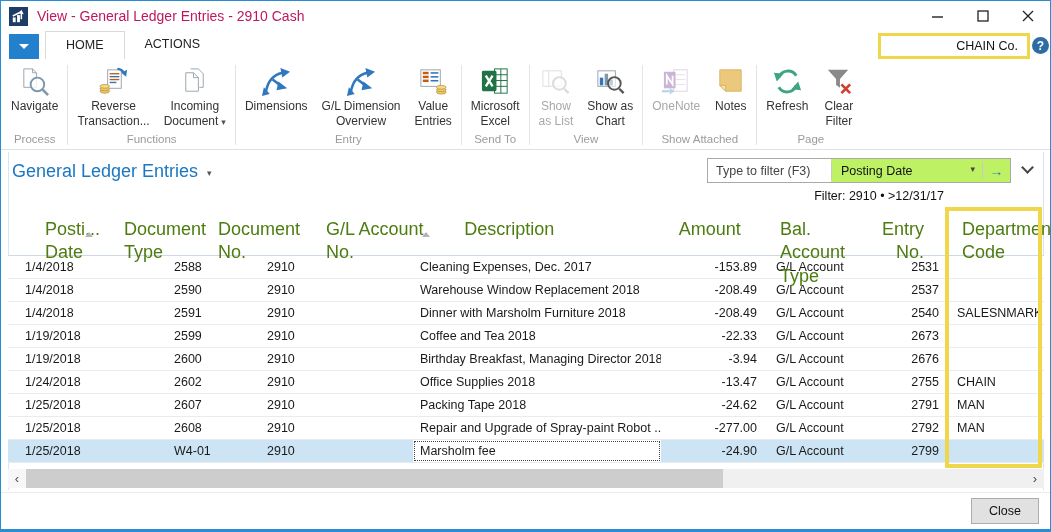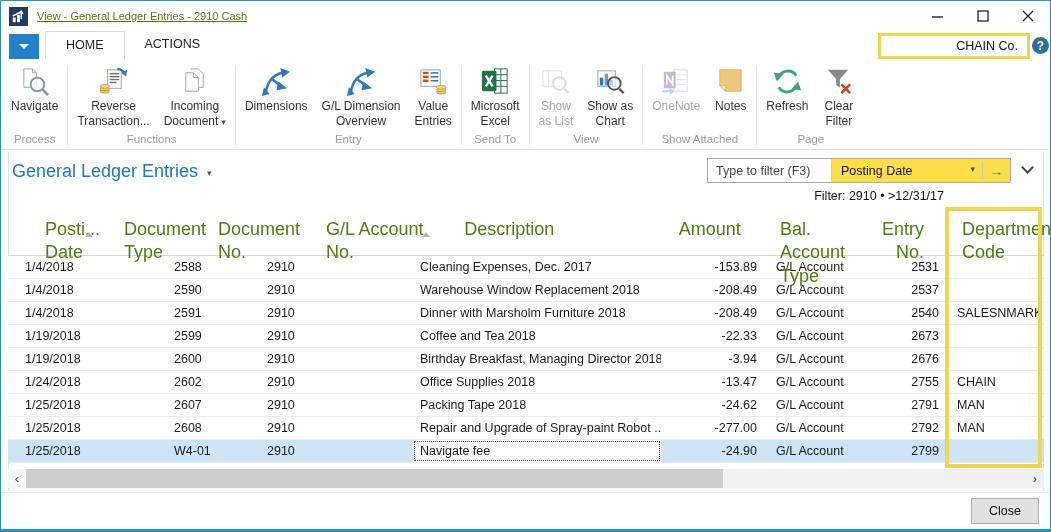--- a/index.html
+++ b/index.html
@@ -2,21 +2,21 @@
 <html><head>
 <meta charset="utf-8">
 <style>
   * { box-sizing: border-box; margin: 0; padding: 0; }
   body { margin: 0; background: #fff; font-family: "Liberation Sans", sans-serif; }
   .window { position: relative; width: 1051px; height: 532px; border: 1px solid #2a8dd4; background: #fff; overflow: hidden; }
 
   
   .titlebar { position: absolute; top: 0; left: 0; right: 0; height: 30px; display: flex; align-items: center; padding-left: 8px; }
   .title-icon { width: 19px; height: 19px; margin-right: 9px; flex: 0 0 auto; }
-  .title-text { font-size: 11px; color: #4d7c0f; text-decoration: underline; }
+  .title-text { font-size: 14px; color: #be185d; }
   .win-controls { margin-left: auto; display: flex; height: 30px; }
   .wc { width: 45px; height: 30px; display: flex; align-items: center; justify-content: center; cursor: default; }
 
   
   .tabrow { position: absolute; top: 30px; left: 0; right: 0; height: 28px; }
   .appmenu-btn { position: absolute; left: 8px; top: 3px; width: 30px; height: 25px; background: #2380cc; display: flex; align-items: center; justify-content: center; }
   .appmenu-caret { width: 0; height: 0; border-left: 5px solid transparent; border-right: 5px solid transparent; border-top: 5px solid #fff; }
   .tabs { position: absolute; left: 44px; top: 0; height: 28px; display: flex; }
   .tab { padding: 6px 20px 5px; font-size: 12.5px; color: #222; }
   .tab.active { background: #fff; border: 1px solid #d9d9d9; border-bottom: none; }
@@ -33,21 +33,21 @@
   .rlabel { font-size: 11.5px; color: #9b9b9b; padding: 1px 6px 4px; }
   .rsep { width: 1px; background: #e4e4e4; margin: 6px 2px 4px; }
   .rbtn.disabled .rtext { color: #a8a8a8; }
   .rbtn.disabled .ricon { opacity: .45; }
   .ddcaret { font-size: 9px; color: #555; margin-left: 3px; }
 
   
   .pageheader { position: absolute; top: 149px; left: 0; right: 0; height: 61px; }
   .page-title { position: absolute; left: 11px; top: 11px; font-size: 18px; color: #1b77c2; display: flex; align-items: center; cursor: default; }
   .title-caret { font-size: 9px; color: #555; margin-left: 9px; margin-top: 3px; }
-  .filterbox { position: absolute; left: 706px; top: 8px; width: 304px; height: 25px; border: 1px solid #a9a9a9; display: flex; align-items: center; background: #fde047; }
+  .filterbox { position: absolute; left: 706px; top: 8px; width: 304px; height: 25px; border: 1px solid #a9a9a9; display: flex; align-items: center; background: #bef264; }
   .filter-input { border: none; outline: none; width: 123px; height: 100%; padding-left: 8px; font-size: 12.5px; font-family: "Liberation Sans", sans-serif; color: #333; }
   .filter-input::placeholder { color: #444; opacity: 1; }
   .fsep { width: 1px; height: 17px; background: #c9c9c9; }
   .filter-field { flex: 1; display: flex; padding-left: 9px; font-size: 12.5px; color: #111; }
   .field-caret { margin-left: auto; margin-right: 7px; font-size: 9px; color: #444; }
   .go-btn { width: 27px; height: 100%; display: flex; align-items: center; justify-content: center; color: #2f78bd; font-size: 14px; font-weight: bold; }
   .collapse-chevron { position: absolute; left: 1022px; top: 13px; width: 9px; height: 9px; border-right: 2px solid #444; border-bottom: 2px solid #444; transform: rotate(45deg); }
   .filter-info { position: absolute; right: 106px; top: 39px; font-size: 12.5px; color: #111; }
 
   
@@ -491,21 +491,21 @@
           <div class="tcell c5 right">-277.00</div>
           <div class="tcell c6">G/L Account</div>
           <div class="tcell c7 right">2792</div>
           <div class="tcell c8">MAN</div>
         </div>
         <div class="trow selected">
           <div class="tcell c0">1/25/2018</div>
           <div class="tcell c1"></div>
           <div class="tcell c2">W4-01</div>
           <div class="tcell c3">2910</div>
-          <div class="tcell c4 focus-cell">Navigate fee</div>
+          <div class="tcell c4 focus-cell">Marsholm fee</div>
           <div class="tcell c5 right">-24.90</div>
           <div class="tcell c6">G/L Account</div>
           <div class="tcell c7 right">2799</div>
           <div class="tcell c8"></div>
         </div>
       </div>
   </div>
 
   <div class="hl-dept"></div>
 

